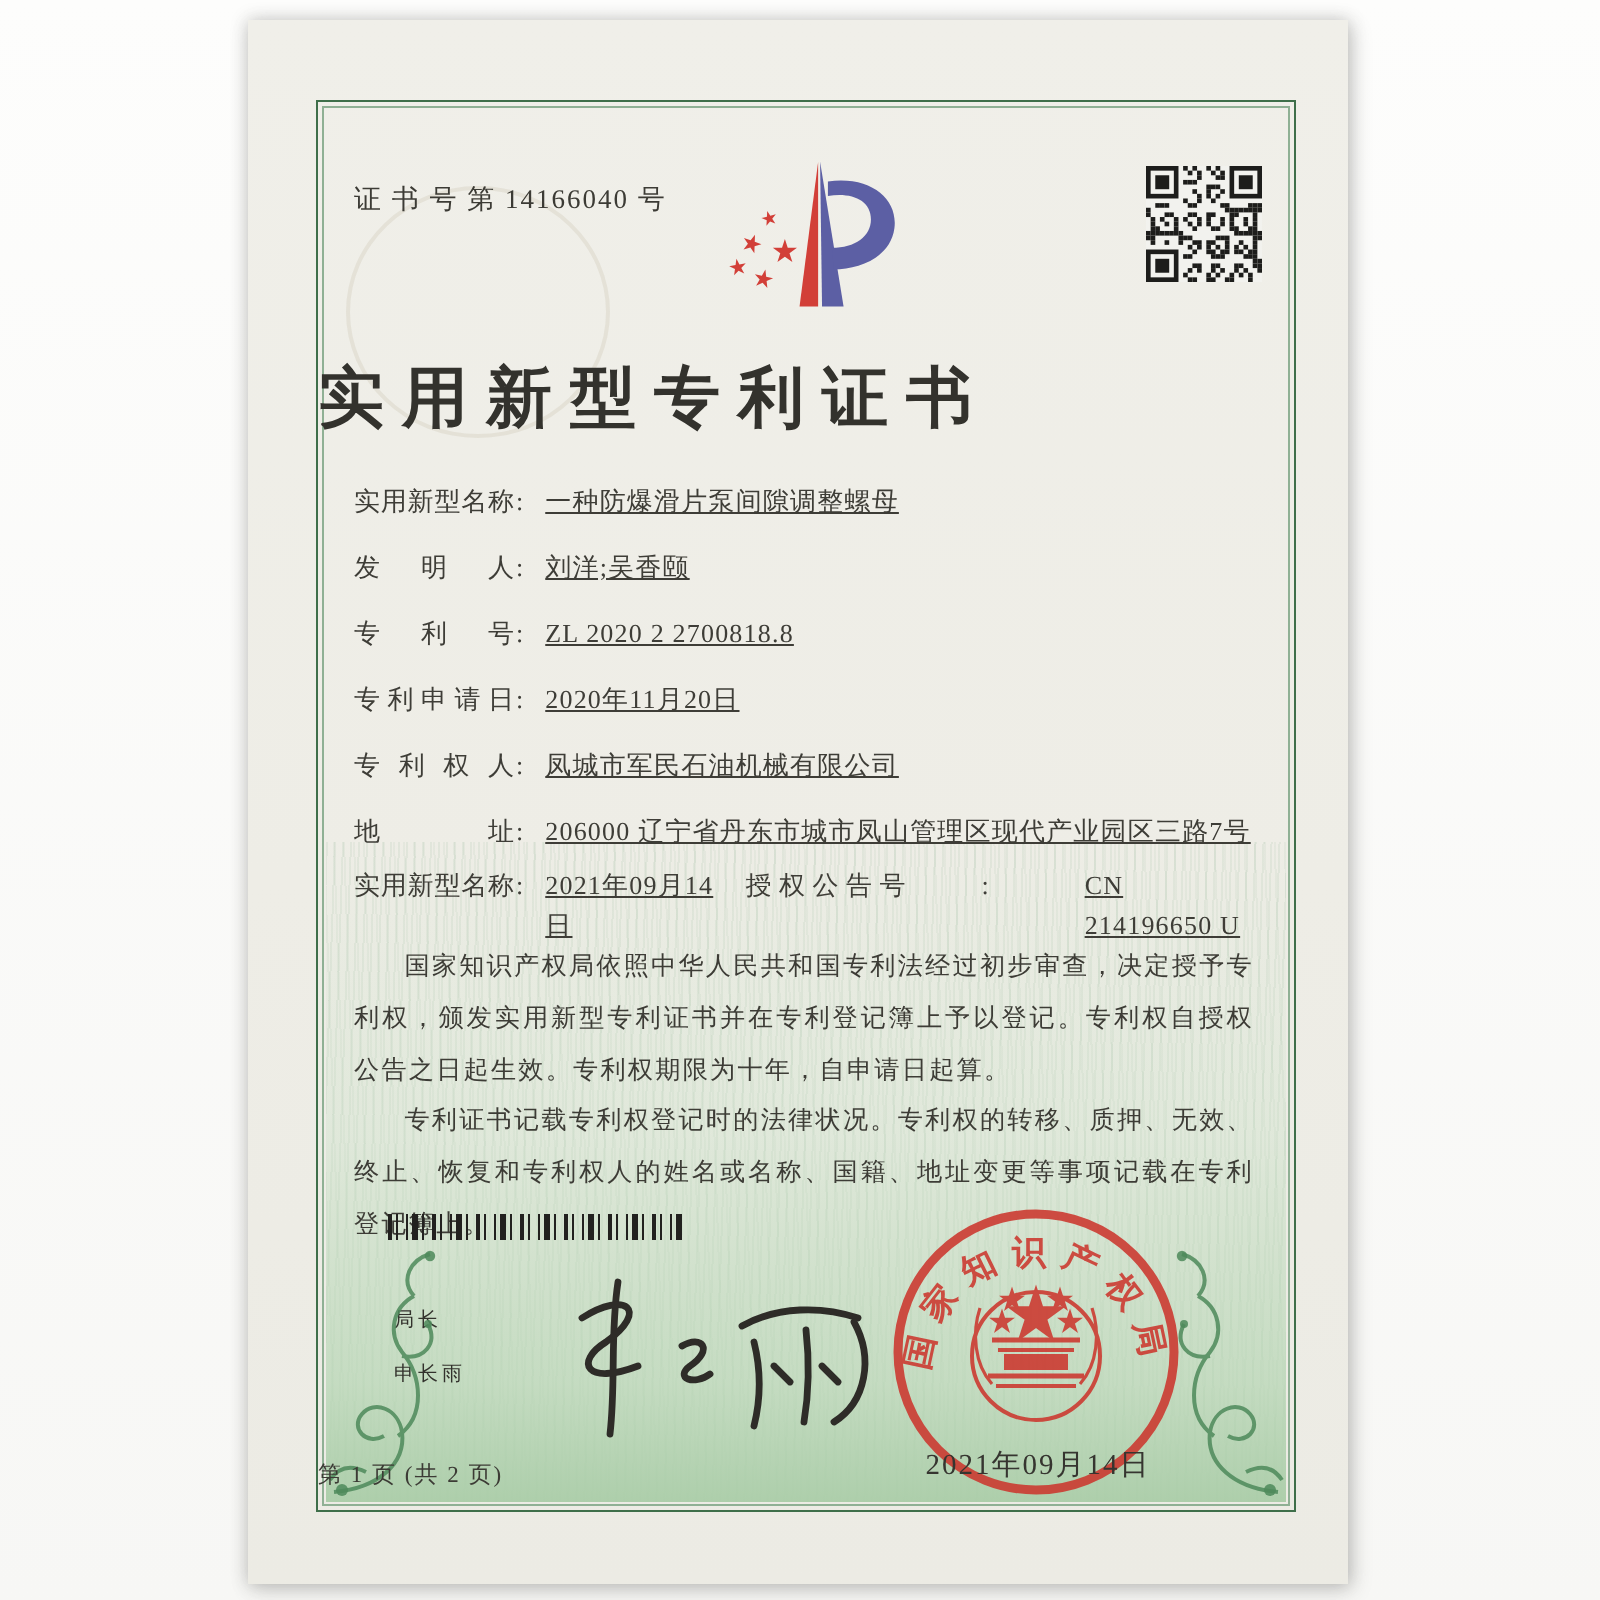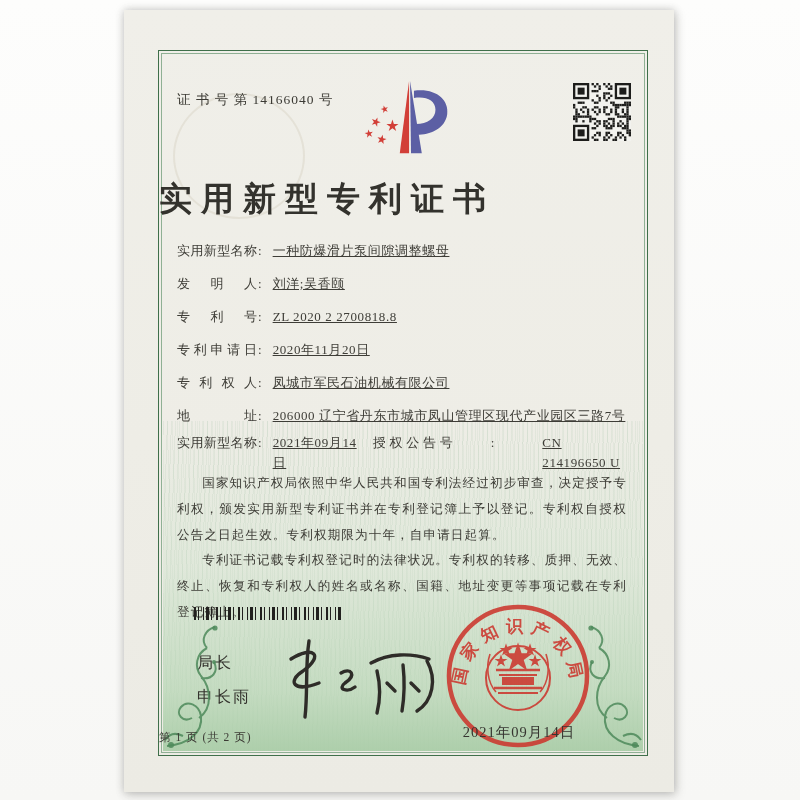--- a/index.html
+++ b/index.html
@@ -63,21 +63,21 @@
   .barcode{
     position:absolute;left:35px;top:556px;width:148px;height:13px;
     background:
       repeating-linear-gradient(90deg,
         #22211f 0 2px, transparent 2px 4px,
         #22211f 4px 5px, transparent 5px 9px,
         #22211f 9px 10px, transparent 10px 12px,
         #22211f 12px 15px, transparent 15px 17px,
         #22211f 17px 18px, transparent 18px 22px);
   }
-  .signer{position:absolute;left:38px;top:602px;font-size:16px;color:#33322d;letter-spacing:2px;
+  .signer{position:absolute;left:38px;top:602px;font-size:10px;color:#33322d;letter-spacing:2px;
     font-family:"Liberation Sans","DejaVu Sans",sans-serif;}
   .signer .name{margin-top:13px;}
   .signature{position:absolute;left:120px;top:578px;width:170px;height:105px;}
   .seal{position:absolute;left:287px;top:553px;width:144px;height:144px;}
   .seal-date{
     position:absolute;left:280px;top:672px;width:160px;text-align:center;
     font-size:14.5px;letter-spacing:1px;color:#363530;
   }
   .page-num{
     position:absolute;left:0;right:0;bottom:10px;

